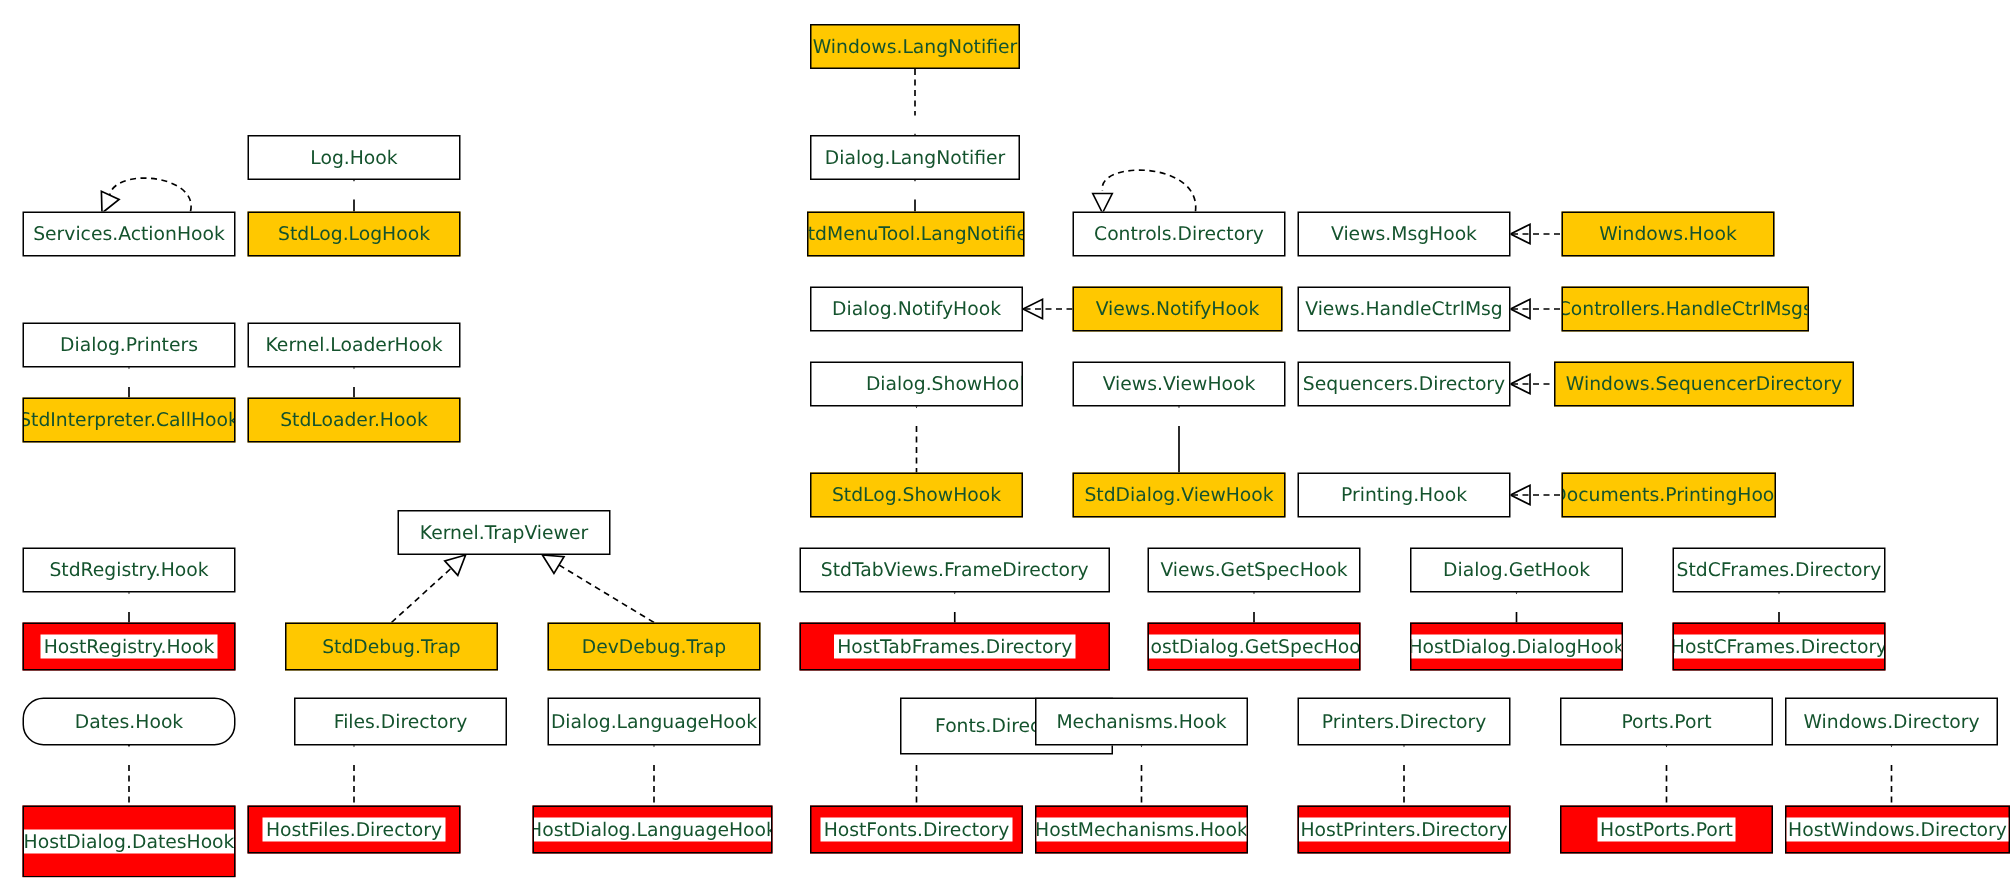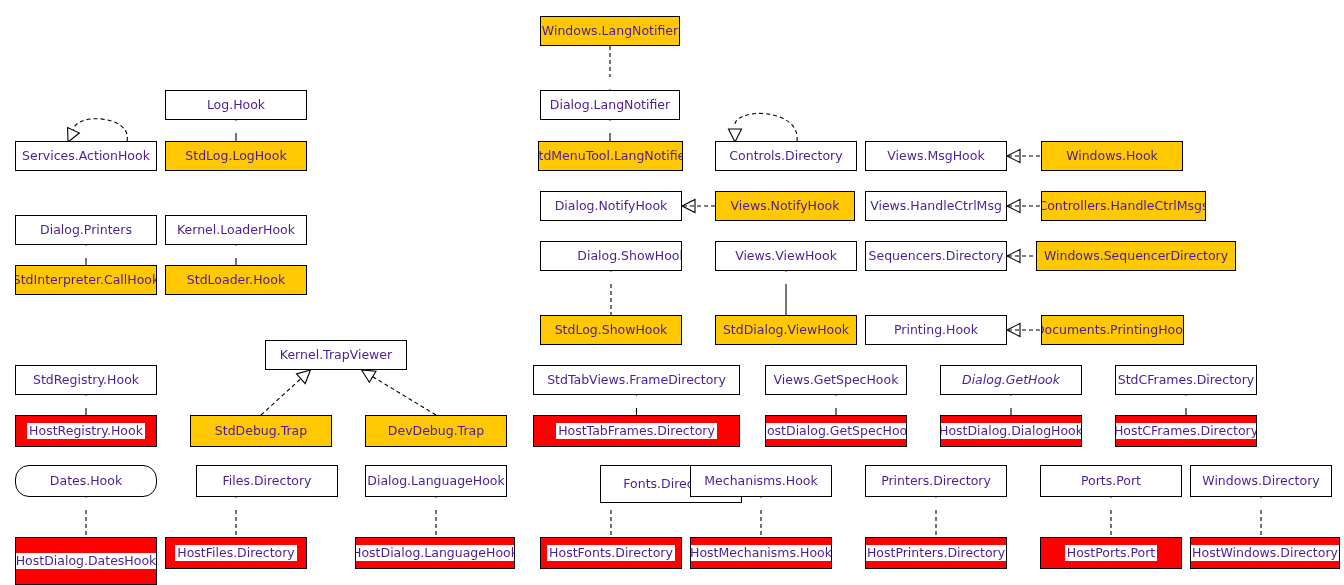--- a/index.html
+++ b/index.html
@@ -18,21 +18,21 @@
   
   .node {
     position: absolute;
     box-sizing: border-box;
     display: flex;
     align-items: center;
     justify-content: center;
     border: 1px solid #000000;
     font-size: 12.5px;
     line-height: 1;
-    color: #4c1d95;
+    color: #14532d;
     white-space: nowrap;
     overflow: hidden;
     background: #ffffff;
   }
   .node.plain  { background: #ffffff; }
   .node.gold   { background: #FFC800; }
   .node.red {
     background: #FF0000;
     border: 1px solid #000000;
     padding: 4px 3px;
@@ -296,21 +296,21 @@
       </div>
       <div class="node gold" style="left: 1041px; top: 315px; width: 143px; height: 30px;">
         <span class="lbl">Documents.PrintingHook</span>
       </div>
       <div class="node plain" style="left: 533px; top: 365px; width: 207px; height: 30px;">
         <span class="lbl">StdTabViews.FrameDirectory</span>
       </div>
       <div class="node plain" style="left: 765px; top: 365px; width: 142px; height: 30px;">
         <span class="lbl">Views.GetSpecHook</span>
       </div>
-      <div class="node plain" style="left: 940px; top: 365px; width: 142px; height: 30px; font-style: italic;">
+      <div class="node plain" style="left: 940px; top: 365px; width: 142px; height: 30px;">
         <span class="lbl">Dialog.GetHook</span>
       </div>
       <div class="node plain" style="left: 1115px; top: 365px; width: 142px; height: 30px;">
         <span class="lbl">StdCFrames.Directory</span>
       </div>
       <div class="node red" style="left: 533px; top: 415px; width: 207px; height: 32px;">
         <span class="lbl">HostTabFrames.Directory</span>
       </div>
       <div class="node red" style="left: 765px; top: 415px; width: 142px; height: 32px;">
         <span class="lbl">HostDialog.GetSpecHook</span>

